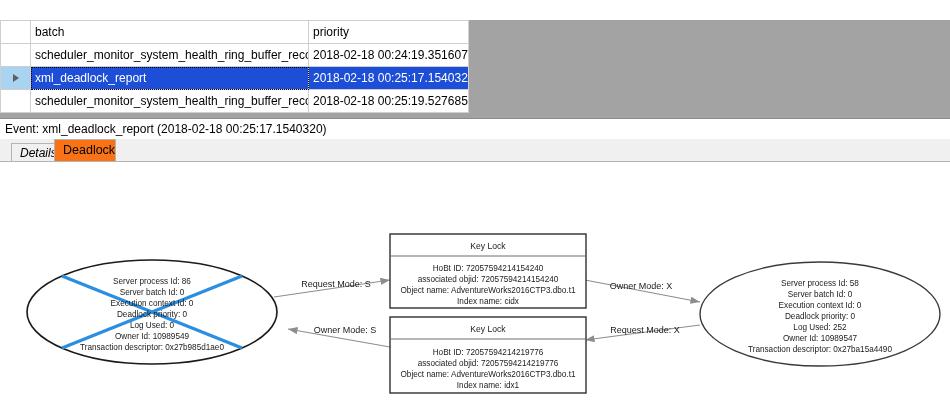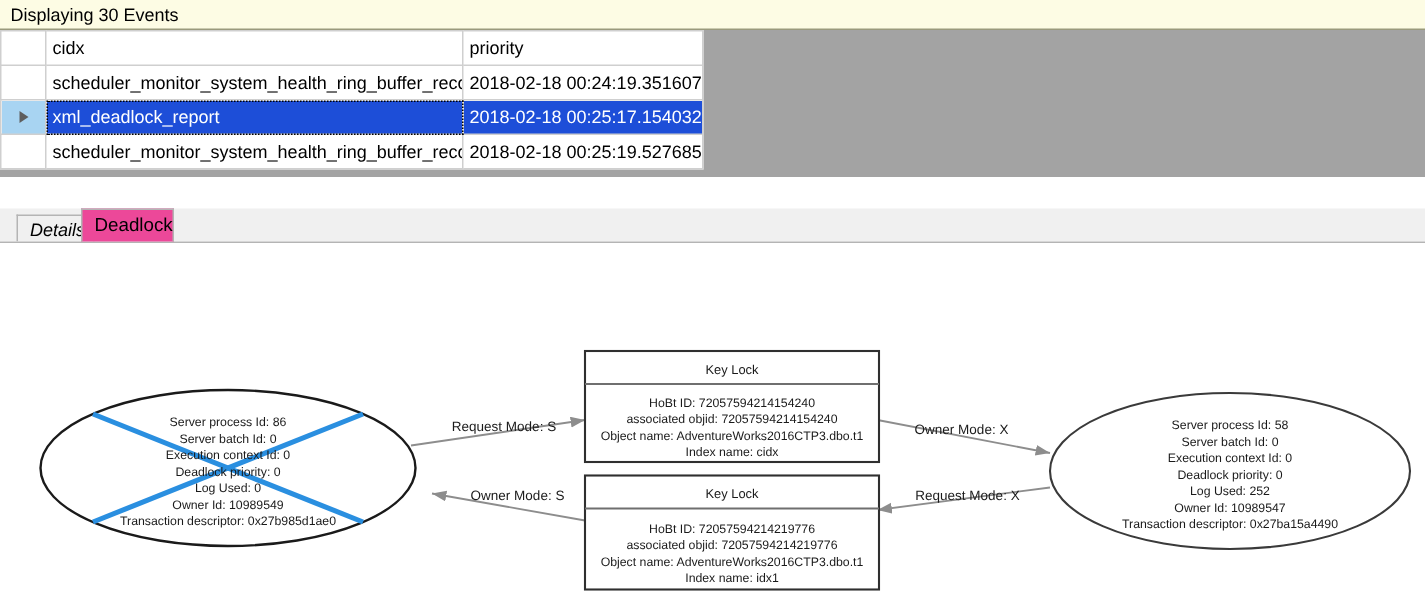--- a/index.html
+++ b/index.html
@@ -127,21 +127,21 @@
     background: #f0f0f0;
     border: 1px solid #b4b4b4;
     border-bottom: none;
     box-sizing: border-box;
     color: #000;
     white-space: nowrap;
   }
   .tab.active {
     height: 22px;
     line-height: 21px;
-    background: #ec4899;
+    background: #f97316;
     border-color: #b4b4b4;
     z-index: 3;
     font-size: 12.5px;
   }
   #tab-details { left: 11px; width: 52px; font-style: italic; }
   #tab-deadlock { left: 54px; width: 62px; }
 
   
   .canvas {
     position: absolute;
@@ -180,30 +180,27 @@
     left: 0; top: 397px;
     width: 950px; height: 3px;
     background: #ffffff;
   }
 </style>
 </head>
 <body>
 
 <div id="app">
 
-  <div class="banner">
-    <span class="banner-text">Displaying 30 Events</span>
-  </div>
 
   <div class="grid">
     <table class="grid-table">
       <thead>
         <tr>
           <td class="col-sel"></td>
-          <td class="col-name">cidx</td>
+          <td class="col-name">batch</td>
           <td class="col-ts">priority</td>
         </tr>
       </thead>
       <tbody>
         <tr>
           <td class="col-sel"></td>
           <td class="col-name">scheduler_monitor_system_health_ring_buffer_recorded</td>
           <td class="col-ts">2018-02-18 00:24:19.3516078</td>
         </tr>
         <tr class="row-selected">
@@ -215,20 +212,23 @@
         </tr>
         <tr>
           <td class="col-sel"></td>
           <td class="col-name">scheduler_monitor_system_health_ring_buffer_recorded</td>
           <td class="col-ts">2018-02-18 00:25:19.5276859</td>
         </tr>
       </tbody>
     </table>
   </div>
 
+  <div class="event-line">
+    <span class="event-line-text">Event: xml_deadlock_report (2018-02-18 00:25:17.1540320)</span>
+  </div>
 
   <div class="tabstrip">
     <div class="tab" id="tab-details">Details</div>
     <div class="tab active" id="tab-deadlock">Deadlock</div>
   </div>
 
   <div class="canvas">
     <svg width="950" height="235" viewBox="0 0 950 235">
 
       <defs>

